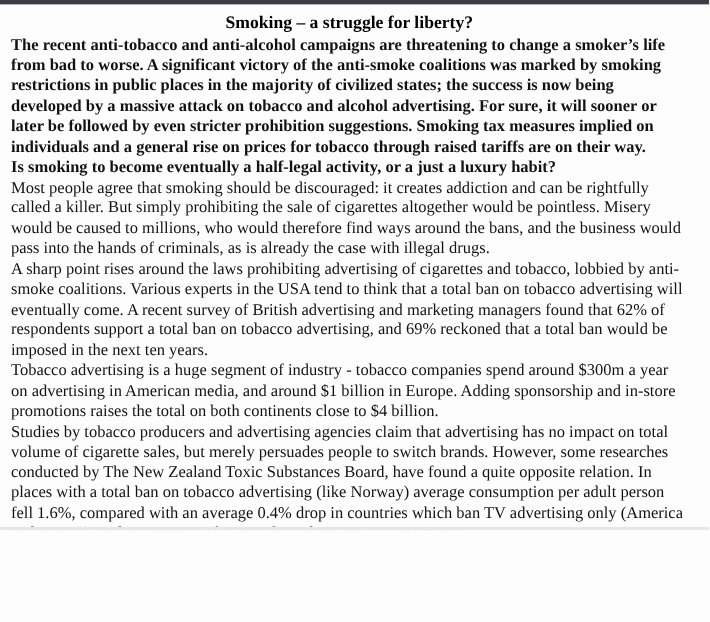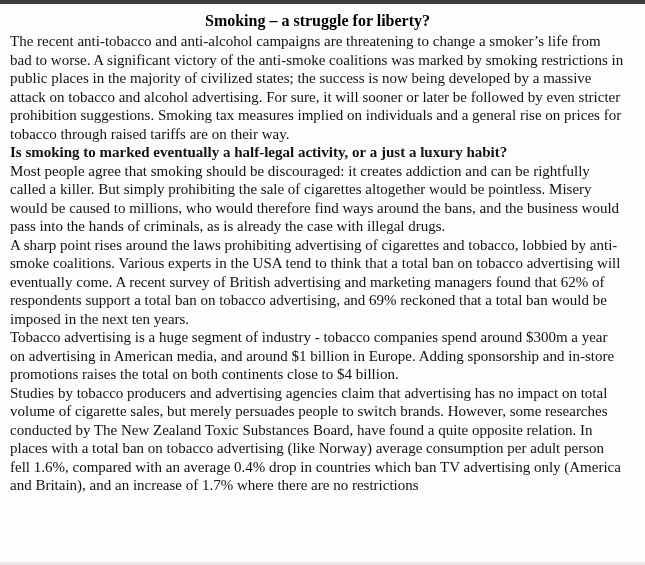--- a/index.html
+++ b/index.html
@@ -4,21 +4,21 @@
 <style>
   html, body {
     margin: 0;
     padding: 0;
     background: #fdfdfd;
     font-family: "Liberation Serif", "DejaVu Serif", serif;
   }
   .page {
     position: relative;
     width: 645px;
-    height: 565px;
+    height: 482px;
     background: #fdfdfd;
     overflow: hidden;
     box-sizing: border-box;
   }
   .top-bar {
     height: 4px;
     width: 100%;
     background: #3c3c42;
   }
   .bottom-strip {
@@ -42,40 +42,41 @@
     text-align: center;
     margin: 0;
     color: #000;
   }
   p.para {
     margin: 0;
     text-align: left;
   }
   .first-para {
     margin-top: 13px;
+    font-weight: bold;
   }
   .block-gap {
     margin-top: 19px;
   }
   .bold-line {
     font-weight: bold;
   }
 </style>
 </head>
 <body>
 
 <div class="page">
   <div class="top-bar"></div>
 
   <div class="content">
     <h1 class="article-title">Smoking – a struggle for liberty?</h1>
 
     <p class="para first-para">The recent anti-tobacco and anti-alcohol campaigns are threatening to change a smoker’s life from bad to worse. A significant victory of the anti-smoke coalitions was marked by smoking restrictions in public places in the majority of civilized states; the success is now being developed by a massive attack on tobacco and alcohol advertising. For sure, it will sooner or later be followed by even stricter prohibition suggestions. Smoking tax measures implied on individuals and a general rise on prices for tobacco through raised tariffs are on their way.</p>
 
-    <p class="para bold-line">Is smoking to marked eventually a half-legal activity, or a just a luxury habit?</p>
+    <p class="para bold-line">Is smoking to become eventually a half-legal activity, or a just a luxury habit?</p>
 
     <p class="para block-gap">Most people agree that smoking should be discouraged: it creates addiction and can be rightfully called a killer. But simply prohibiting the sale of cigarettes altogether would be pointless. Misery would be caused to millions, who would therefore find ways around the bans, and the business would pass into the hands of criminals, as is already the case with illegal drugs.</p>
 
     <p class="para block-gap">A sharp point rises around the laws prohibiting advertising of cigarettes and tobacco, lobbied by anti-smoke coalitions. Various experts in the USA tend to think that a total ban on tobacco advertising will eventually come. A recent survey of British advertising and marketing managers found that 62% of respondents support a total ban on tobacco advertising, and 69% reckoned that a total ban would be imposed in the next ten years.</p>
 
     <p class="para">Tobacco advertising is a huge segment of industry - tobacco companies spend around $300m a year on advertising in American media, and around $1 billion in Europe. Adding sponsorship and in-store promotions raises the total on both continents close to $4 billion.</p>
 
     <p class="para block-gap">Studies by tobacco producers and advertising agencies claim that advertising has no impact on total volume of cigarette sales, but merely persuades people to switch brands. However, some researches conducted by The New Zealand Toxic Substances Board, have found a quite opposite relation. In places with a total ban on tobacco advertising (like Norway) average consumption per adult person fell 1.6%, compared with an average 0.4% drop in countries which ban TV advertising only (America and Britain), and an increase of 1.7% where there are no restrictions</p>
   </div>
 

